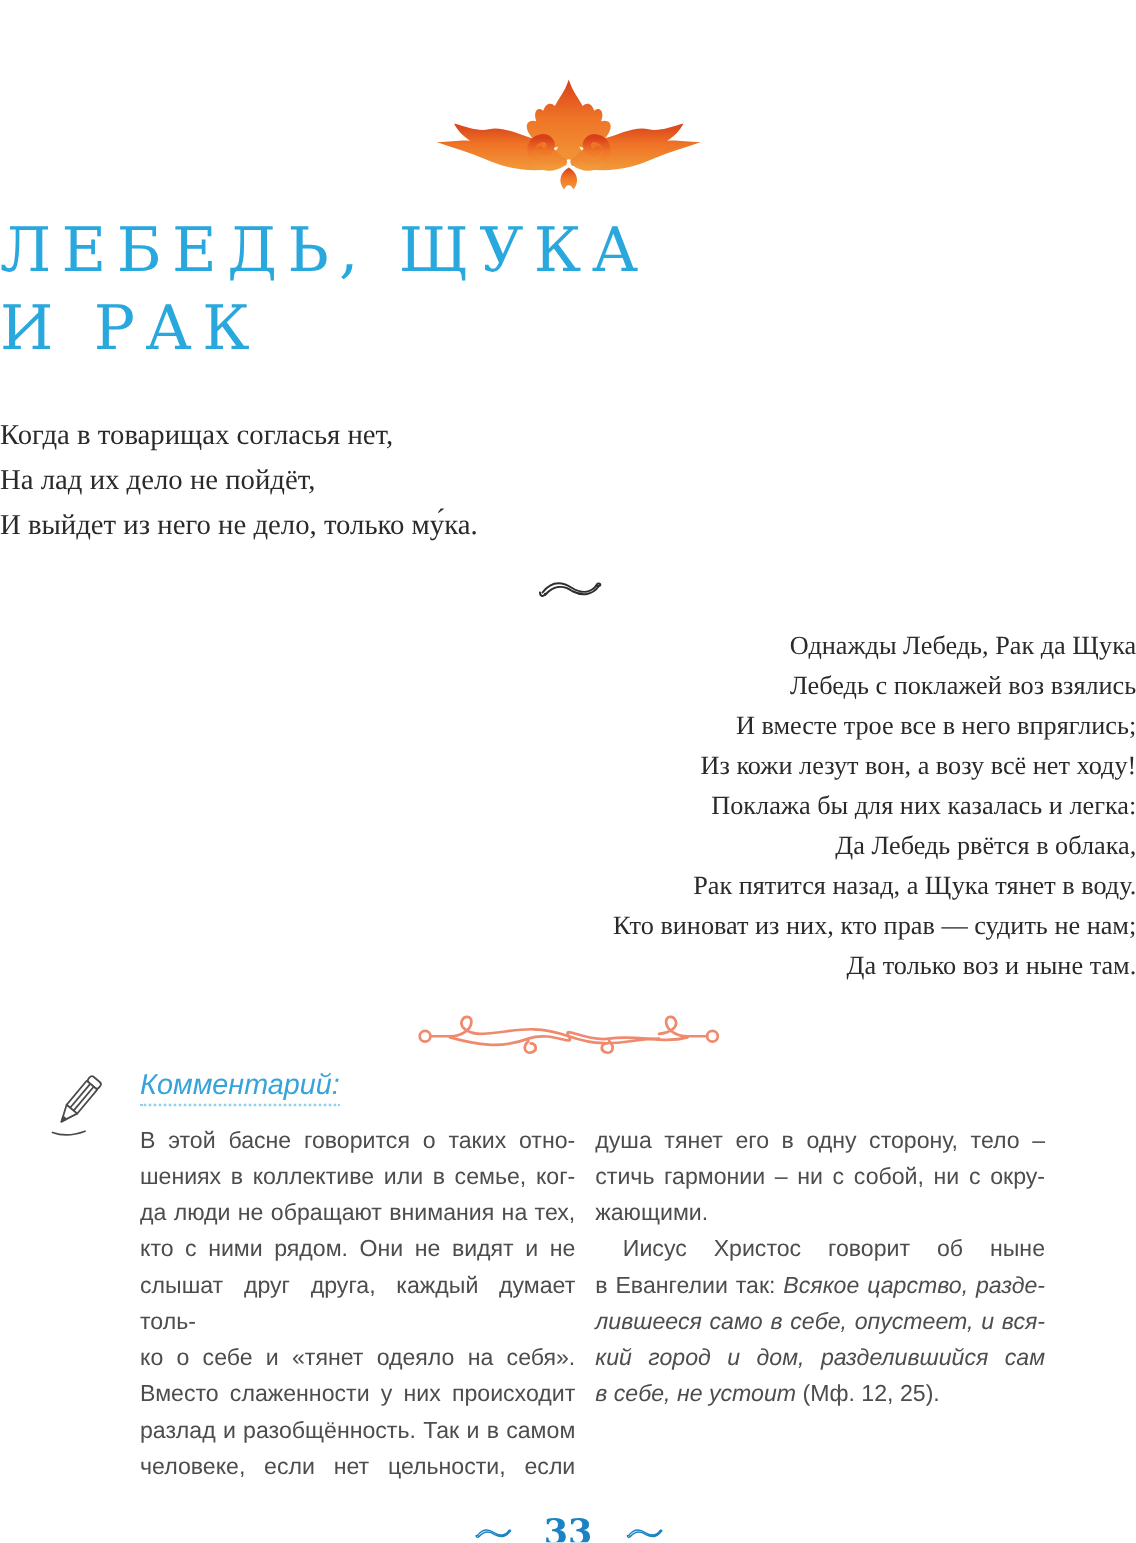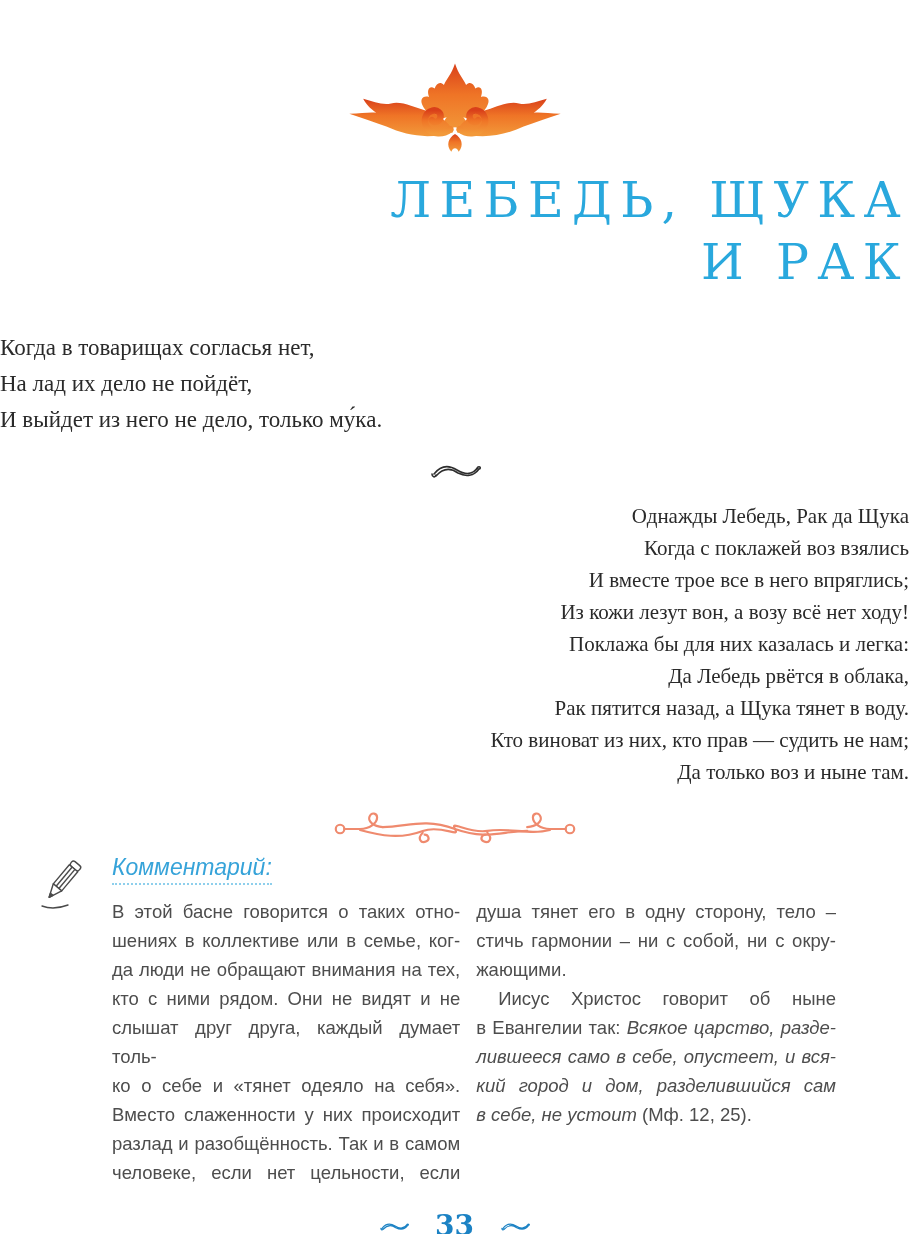--- a/index.html
+++ b/index.html
@@ -5,21 +5,21 @@
   html,body{margin:0;padding:0;background:#ffffff;}
   .page{
     position:relative;width:909px;height:1234px;margin:0 auto;
     background:#ffffff;overflow:hidden;
     font-family:"Liberation Serif", serif;color:#262626;
   }
   
   .ornament-top{display:block;margin:58px auto 0;width:228px;height:102px;}
   
   .title{
-    margin-top:10px;text-align:right;
+    margin-top:10px;text-align:left;
     font-family:"DejaVu Serif", serif;
     color:#29a8dd;font-size:49px;font-weight:400;
     letter-spacing:0.17em;line-height:62px;
   }
   
   .epigraph{margin-top:36px;text-align:left;font-size:23px;line-height:36px;color:#2a2a2a;}
   .divider-tilde{display:block;margin:18px auto 0;width:56px;height:28px;}
   .poem{margin-top:16px;text-align:right;font-size:21px;line-height:32px;color:#2a2a2a;}
   
   .divider-flourish{display:block;margin:22px auto 0;width:252px;height:38px;}
@@ -83,21 +83,21 @@
     <div class="pl">На лад их дело не пойдёт,</div>
     <div class="pl">И выйдет из него не дело, только му́ка.</div>
   </div>
 
   <svg class="divider-tilde" viewBox="0 0 56 28" aria-hidden="true">
     <path d="M5 18 C5 21 8 22 9 19 M7 18 C14 9 22 9 30 14 C38 19 46 19 51 11 M9 20 C16 12 24 12 31 17 C39 21 47 20 52 13 M51 11 C54 10 54 13 51 13" fill="none" stroke="#2e2e2e" stroke-width="1.6" stroke-linecap="round"></path>
   </svg>
 
   <div class="poem">
     <div class="pl">Однажды Лебедь, Рак да Щука</div>
-    <div class="pl">Когда с поклажей воз взялись</div>
+    <div class="pl">Лебедь с поклажей воз взялись</div>
     <div class="pl">И вместе трое все в него впряглись;</div>
     <div class="pl">Из кожи лезут вон, а возу всё нет ходу!</div>
     <div class="pl">Поклажа бы для них казалась и легка:</div>
     <div class="pl">Да Лебедь рвётся в облака,</div>
     <div class="pl">Рак пятится назад, а Щука тянет в воду.</div>
     <div class="pl">Кто виноват из них, кто прав — судить не нам;</div>
     <div class="pl">Да только воз и ныне там.</div>
   </div>
 
   <svg class="divider-flourish" viewBox="0 0 260 40" aria-hidden="true">

